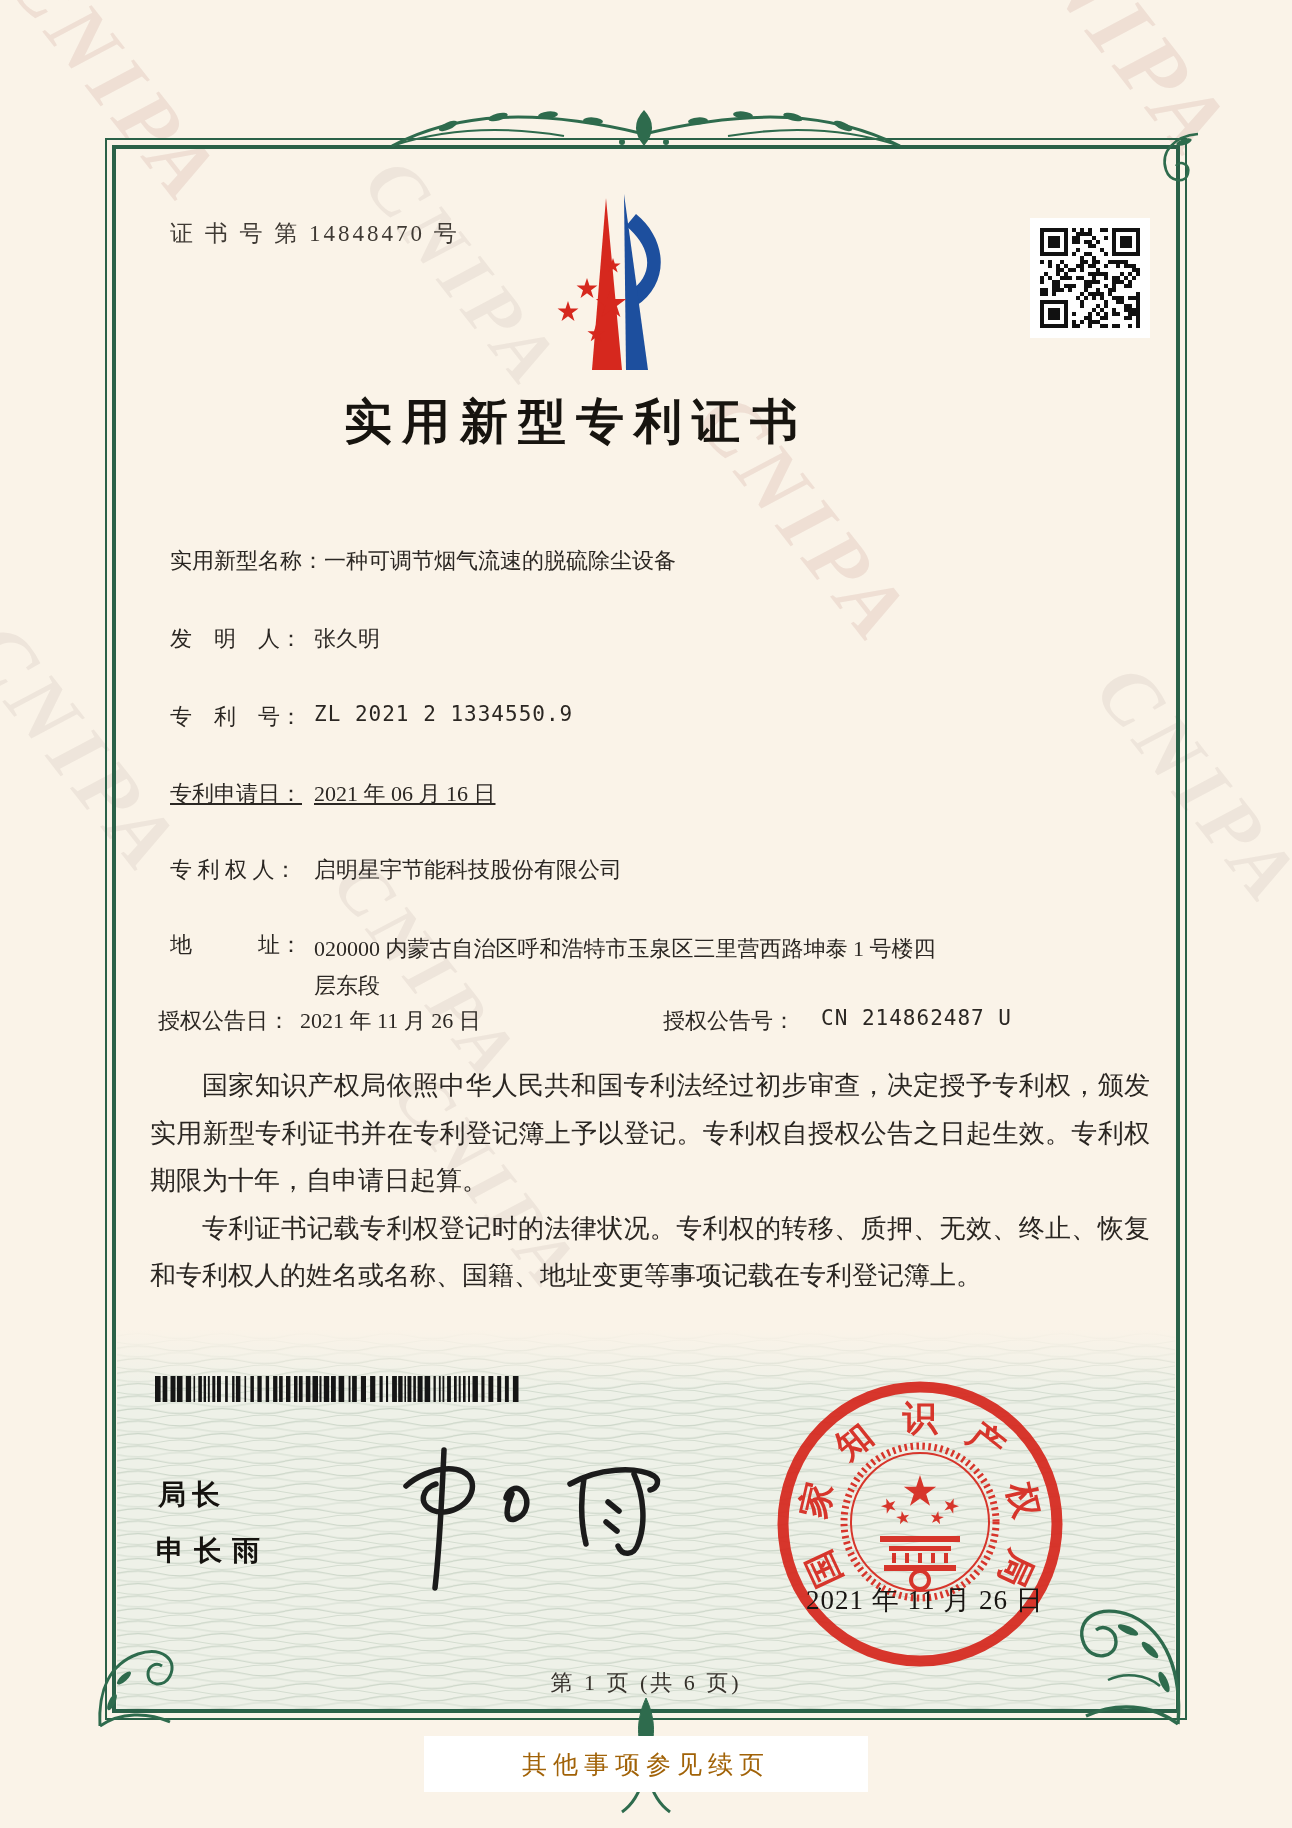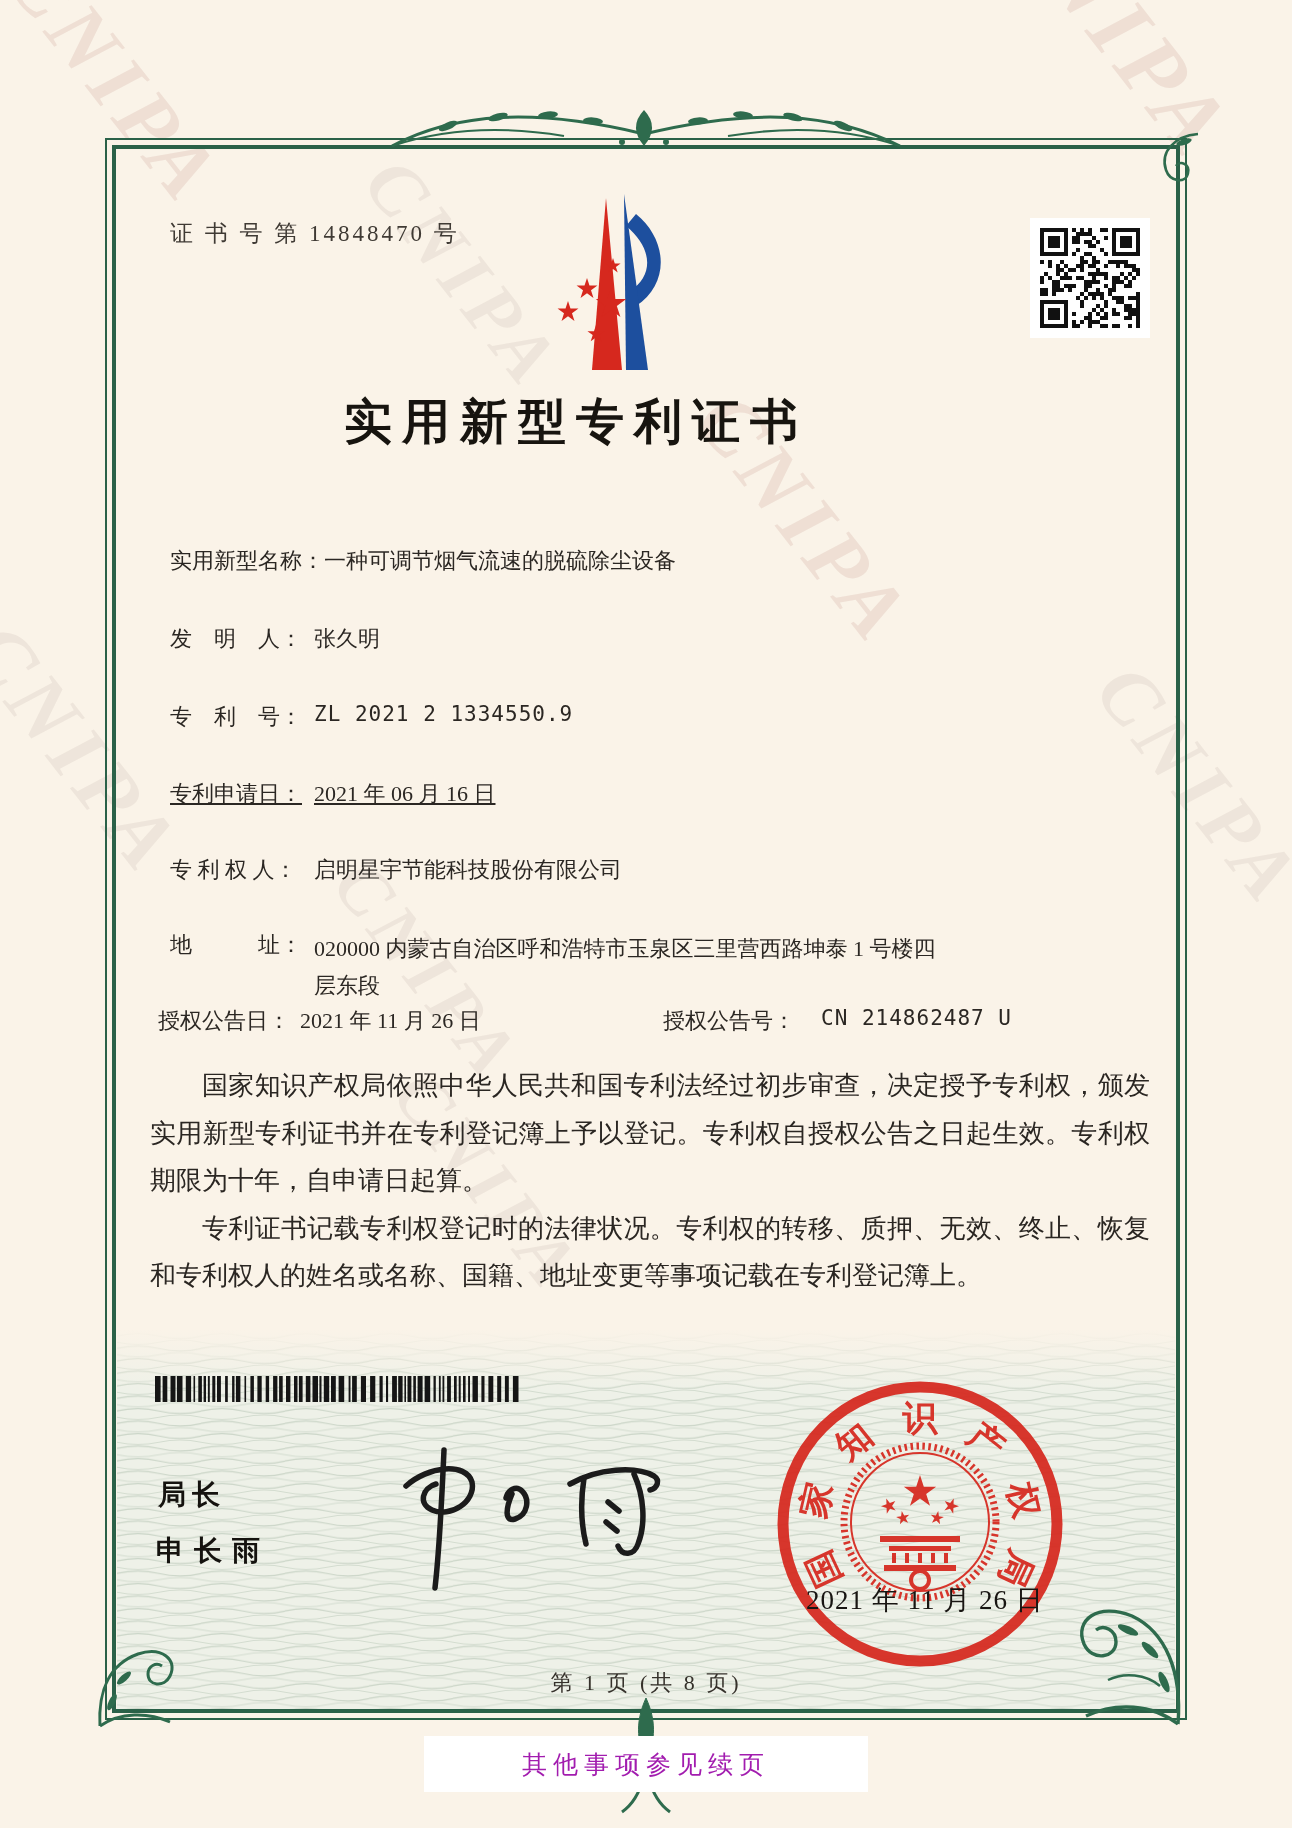--- a/index.html
+++ b/index.html
@@ -51,21 +51,21 @@
   .officer-name{position:absolute;left:156px;top:1532px;z-index:4;font-family:"Liberation Sans", sans-serif;
                 font-weight:700;font-size:28px;letter-spacing:10px;color:#15130f;}
   .signature{position:absolute;left:388px;top:1444px;z-index:5;}
   .seal{position:absolute;left:772px;top:1372px;z-index:4;}
   .seal-date{position:absolute;left:806px;top:1582px;width:220px;z-index:5;font-size:27px;color:#181512;
              white-space:nowrap;letter-spacing:1px;}
   .page-num{position:absolute;left:112px;top:1668px;width:1068px;z-index:4;text-align:center;
             font-size:22px;letter-spacing:3px;color:#35312b;}
   .cont-box{position:absolute;left:424px;top:1736px;width:444px;height:56px;background:#ffffff;z-index:5;
             display:flex;align-items:center;justify-content:center;}
-  .cont-box span{font-size:25px;letter-spacing:6px;color:#a21caf;}
+  .cont-box span{font-size:25px;letter-spacing:6px;color:#a16207;}
 </style>
 </head>
 <body>
 
 <div class="page">
 
   <div class="wm" style="left:-30px;top:30px;font-size:84px;">CNIPA</div>
   <div class="wm light" style="left:330px;top:230px;font-size:76px;">CNIPA</div>
   <div class="wm" style="left:960px;top:-30px;font-size:92px;">CNIPA</div>
   <div class="wm" style="left:660px;top:470px;font-size:84px;">CNIPA</div>
@@ -512,18 +512,18 @@
             <rect x="11" y="31" width="4" height="10"></rect>
           <rect x="24" y="31" width="4" height="10"></rect>
           <rect x="-36" y="43" width="72" height="6"></rect>
         </g>
         <circle cy="58" r="9" fill="none" stroke="#d6281e" stroke-width="4"></circle>
       </g>
     </g>
   </svg>
   <div class="seal-date">2021 年 11 月 26 日</div>
 
-  <div class="page-num">第 1 页 (共 8 页)</div>
+  <div class="page-num">第 1 页 (共 6 页)</div>
   <div class="cont-box">
     <span>其他事项参见续页</span>
   </div>
 
 </div>
 
 </body></html>

